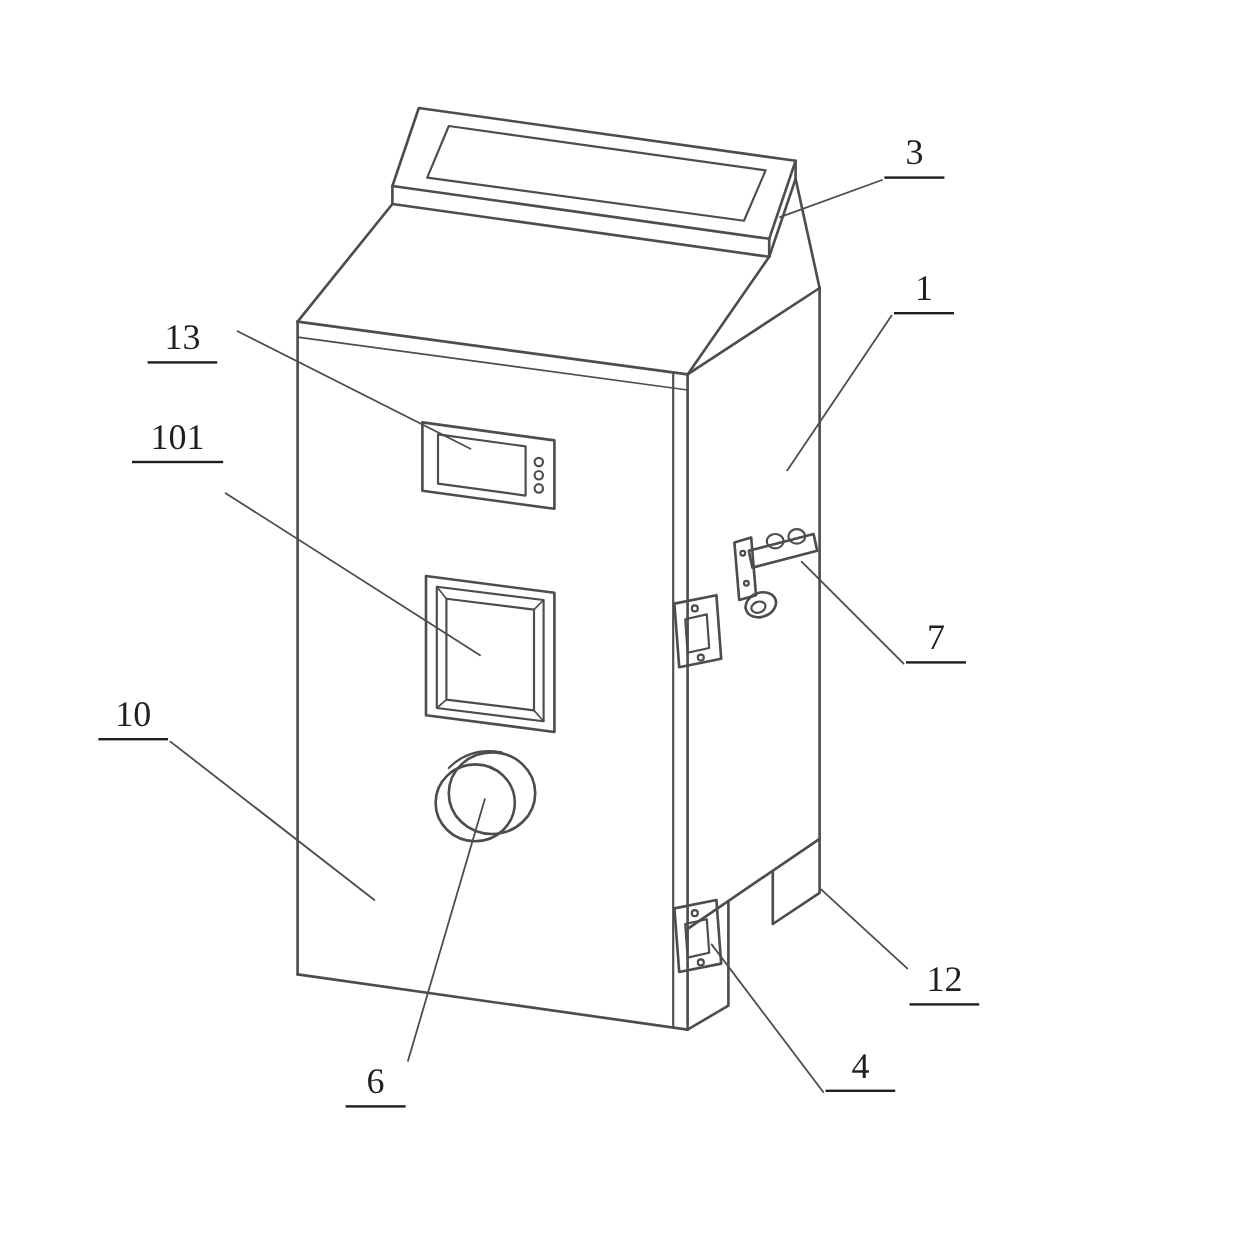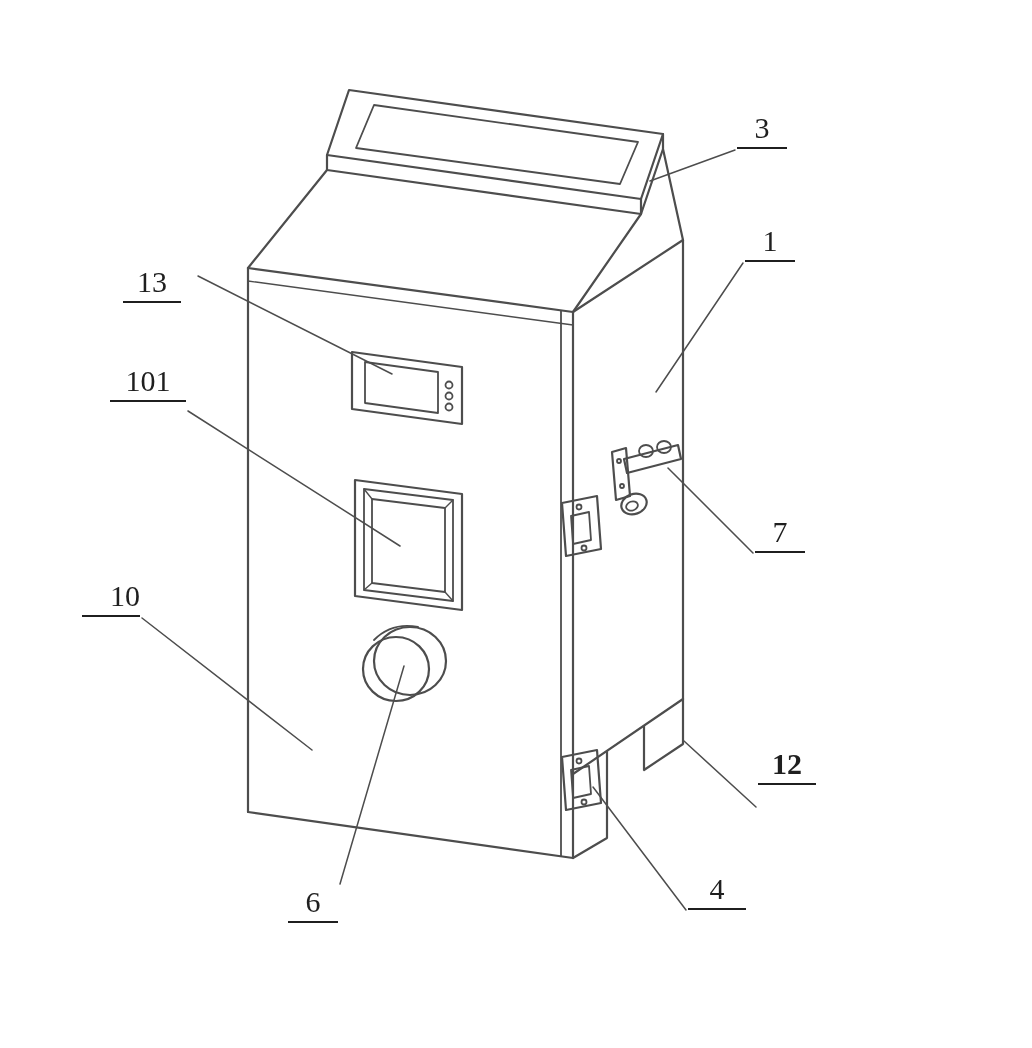--- a/index.html
+++ b/index.html
@@ -121,20 +121,20 @@
       <line class="leader" x1="753" y1="553" x2="668" y2="468"></line>
       <line class="leader" x1="756" y1="807" x2="684" y2="741"></line>
       <line class="leader" x1="686" y1="910" x2="593" y2="787"></line>
       <line class="leader" x1="340" y1="884" x2="404" y2="666"></line>
     </g>
   </svg>
 
   <span class="callout" style="left:737px;top:111px;width:50px;">3</span>
   <span class="callout" style="left:745px;top:224px;width:50px;">1</span>
   <span class="callout" style="left:123px;top:237px;width:58px;margin-top:28px;">13</span>
-  <span class="callout" style="left:110px;top:364px;width:76px;">101</span>
-  <span class="callout" style="left:82px;top:579px;width:58px;text-align:right;">10</span>
+  <span class="callout" style="left:110px;top:348px;width:76px;">101</span>
+  <span class="callout" style="left:82px;top:579px;width:58px;">10</span>
   <span class="callout" style="left:755px;top:515px;width:50px;">7</span>
-  <span class="callout" style="left:758px;top:747px;width:58px;font-weight:bold;">12</span>
+  <span class="callout" style="left:758px;top:800px;width:58px;">12</span>
   <span class="callout" style="left:688px;top:872px;width:58px;">4</span>
   <span class="callout" style="left:288px;top:885px;width:50px;">6</span>
 
 </div>
 
 </body></html>

